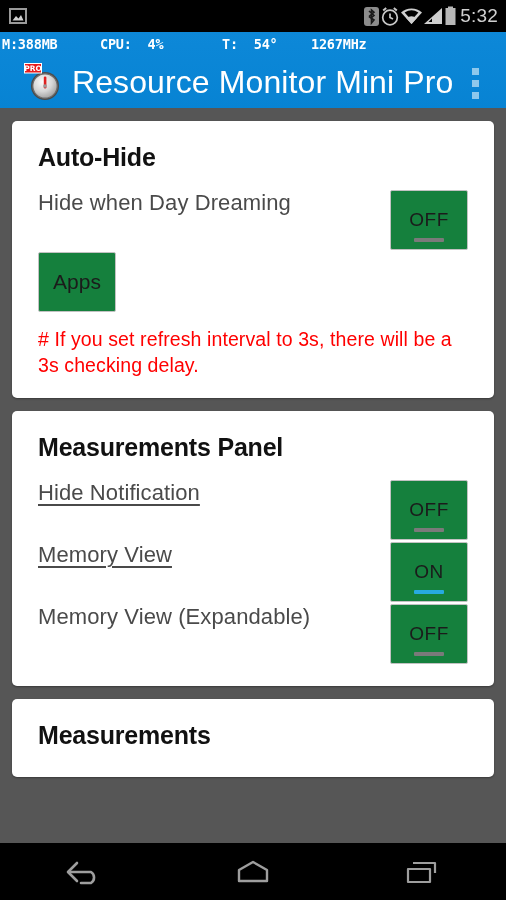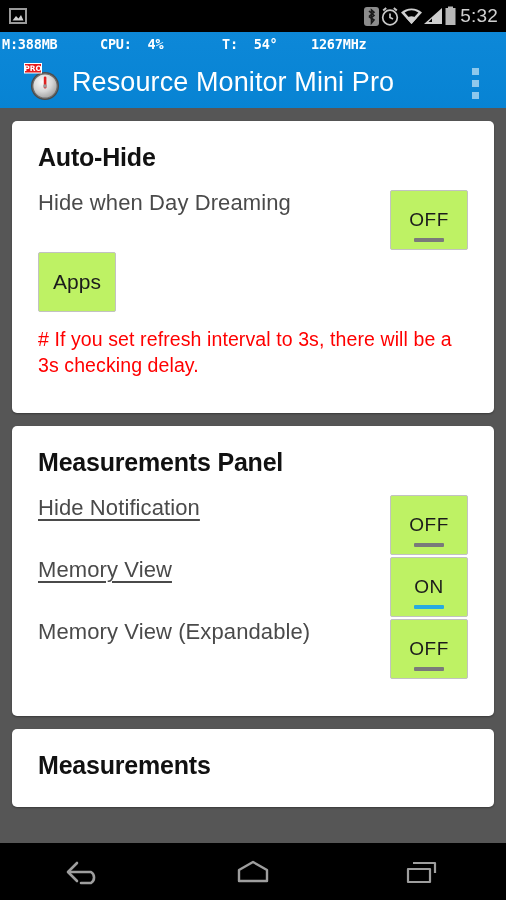--- a/index.html
+++ b/index.html
@@ -61,21 +61,21 @@
     position:absolute; top:23px; left:0;
     width:506px; height:53px;
   }
   #applogo {
     position:absolute; left:24px; top:8px;
     width:40px; height:40px;
   }
   #apptitle {
     position:absolute; left:72px; top:6px;
     color:#ffffff;
-    font-size:27px;
+    font-size:32px;
     font-weight:400;
     letter-spacing:.1px;
     line-height:42px;
     white-space:nowrap;
   }
   #overflow {
     position:absolute; right:18px; top:10px;
     width:26px; height:36px;
     display:flex; flex-direction:column;
     align-items:center; justify-content:center; gap:5px;
@@ -90,21 +90,21 @@
   #content {
     position:absolute; top:108px; left:0;
     width:506px; height:735px;
     background:#565656;
     overflow:hidden;
   }
   .card {
     background:#ffffff;
     border-radius:5px;
     margin:13px 12px;
-    padding:22px 26px 35px 26px;
+    padding:22px 26px 20px 26px;
     box-shadow:0 1px 2px rgba(0,0,0,.35);
   }
   .card-title {
     font-size:25px;
     font-weight:bold;
     color:#111111;
     letter-spacing:-0.2px;
     margin-bottom:18px;
   }
   .row {
@@ -119,21 +119,21 @@
     letter-spacing:.1px;
   }
   .row-label.linked {
     text-decoration:underline;
     text-underline-offset:4px;
   }
 
   
   .tbtn {
     width:78px; height:60px;
-    background:#bef264;
+    background:#15803d;
     border:1px solid #c2c2c2;
     border-radius:2px;
     display:flex; flex-direction:column;
     align-items:center; justify-content:center;
     cursor:pointer;
     position:relative;
     flex:none;
   }
   .tbtn .tlabel {
     font-size:19px;

